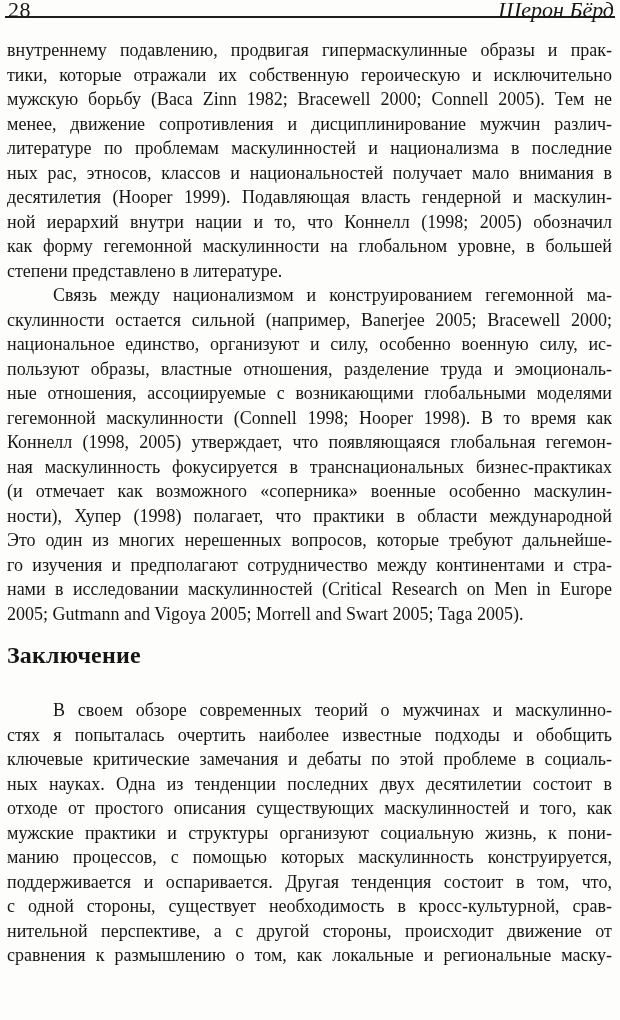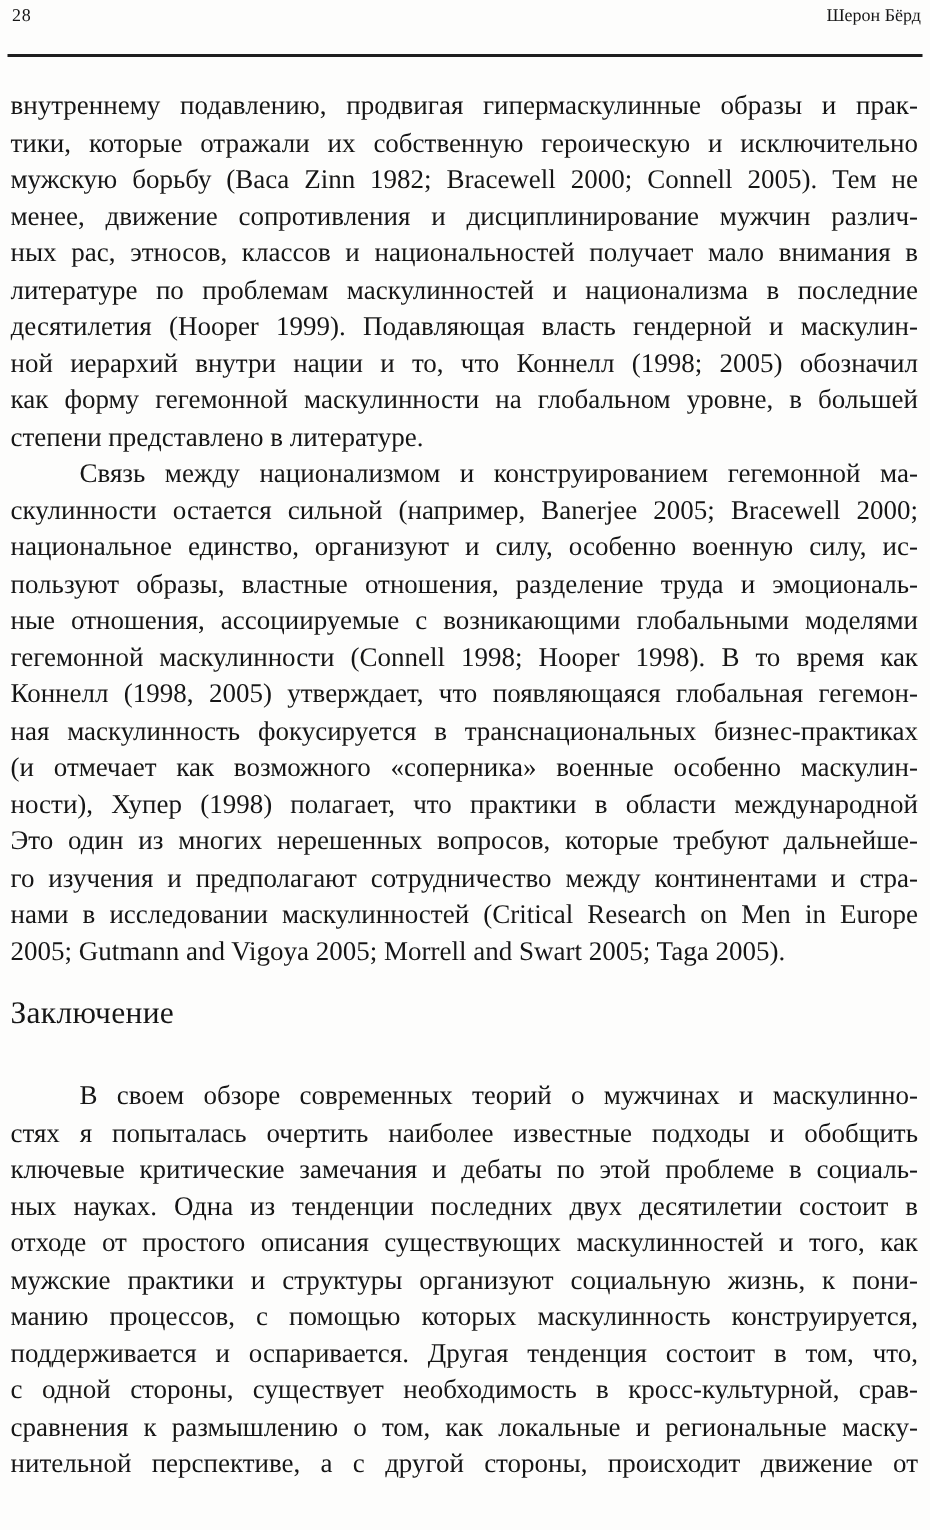--- a/index.html
+++ b/index.html
@@ -14,30 +14,31 @@
     margin: 0 auto;
     background: #fdfdfc;
     overflow: hidden;
     font-family: "Liberation Serif", "DejaVu Serif", serif;
     color: #161616;
   }
   .running-header {
     display: flex;
     justify-content: space-between;
     align-items: baseline;
-    height: 36px;
+    height: 16px;
     line-height: 20px;
     padding: 0 6px 0 8px;
-    font-size: 12px;
+    font-size: 22px;
   }
   .page-num {
     font-style: normal;
     letter-spacing: 0.5px;
   }
   .running-head {
+    font-style: italic;
     margin-left: 16px;
   }
   .header-rule {
     border: none;
     border-top: 2px solid #1e1e1e;
     margin: 0 5px;
   }
   .body-text {
     margin: 20px 8px 15px 7px;
     font-size: 18px;
@@ -53,23 +54,23 @@
     text-align-last: justify;
   }
   .line.endline {
     text-align-last: left;
   }
   .line.indent {
     text-indent: 46px;
   }
   .section-heading {
     margin: 17px 0 0 0;
-    font-size: 21px;
+    font-size: 24px;
     line-height: 25px;
-    font-weight: normal;
+    font-weight: bold;
     letter-spacing: 0.2px;
   }
   .paragraph.after-heading {
     margin-top: 30px;
   }
 </style>
 </head>
 <body>
 
 <div class="page">
@@ -81,22 +82,22 @@
 
   <div class="header-rule"></div>
 
   <main class="body-text">
 
     <div class="paragraph">
         <div class="line">внутреннему подавлению, продвигая гипермаскулинные образы и прак-</div>
         <div class="line">тики, которые отражали их собственную героическую и исключительно</div>
         <div class="line">мужскую борьбу (Baca Zinn 1982; Bracewell 2000; Connell 2005). Тем не</div>
         <div class="line">менее, движение сопротивления и дисциплинирование мужчин различ-</div>
+        <div class="line">литературе по проблемам маскулинностей и национализма в последние</div>
         <div class="line">ных рас, этносов, классов и национальностей получает мало внимания в</div>
-        <div class="line">литературе по проблемам маскулинностей и национализма в последние</div>
         <div class="line">десятилетия (Hooper 1999). Подавляющая власть гендерной и маскулин-</div>
         <div class="line">ной иерархий внутри нации и то, что Коннелл (1998; 2005) обозначил</div>
         <div class="line">как форму гегемонной маскулинности на глобальном уровне, в большей</div>
         <div class="line endline">степени представлено в литературе.</div>
       </div>
 
     <div class="paragraph">
         <div class="line indent">Связь между национализмом и конструированием гегемонной ма-</div>
         <div class="line">скулинности остается сильной (например, Banerjee 2005; Bracewell 2000;</div>
         <div class="line">национальное единство, организуют и силу, особенно военную силу, ис-</div>
@@ -118,19 +119,19 @@
     <div class="paragraph after-heading">
         <div class="line indent">В своем обзоре современных теорий о мужчинах и маскулинно-</div>
         <div class="line">стях я попыталась очертить наиболее известные подходы и обобщить</div>
         <div class="line">ключевые критические замечания и дебаты по этой проблеме в социаль-</div>
         <div class="line">ных науках. Одна из тенденции последних двух десятилетии состоит в</div>
         <div class="line">отходе от простого описания существующих маскулинностей и того, как</div>
         <div class="line">мужские практики и структуры организуют социальную жизнь, к пони-</div>
         <div class="line">манию процессов, с помощью которых маскулинность конструируется,</div>
         <div class="line">поддерживается и оспаривается. Другая тенденция состоит в том, что,</div>
         <div class="line">с одной стороны, существует необходимость в кросс-культурной, срав-</div>
+        <div class="line">нительной перспективе, а с другой стороны, происходит движение от</div>
         <div class="line">сравнения к размышлению о том, как локальные и региональные маску-</div>
-        <div class="line">нительной перспективе, а с другой стороны, происходит движение от</div>
       </div>
 
   </main>
 
 </div>
 
 </body></html>

